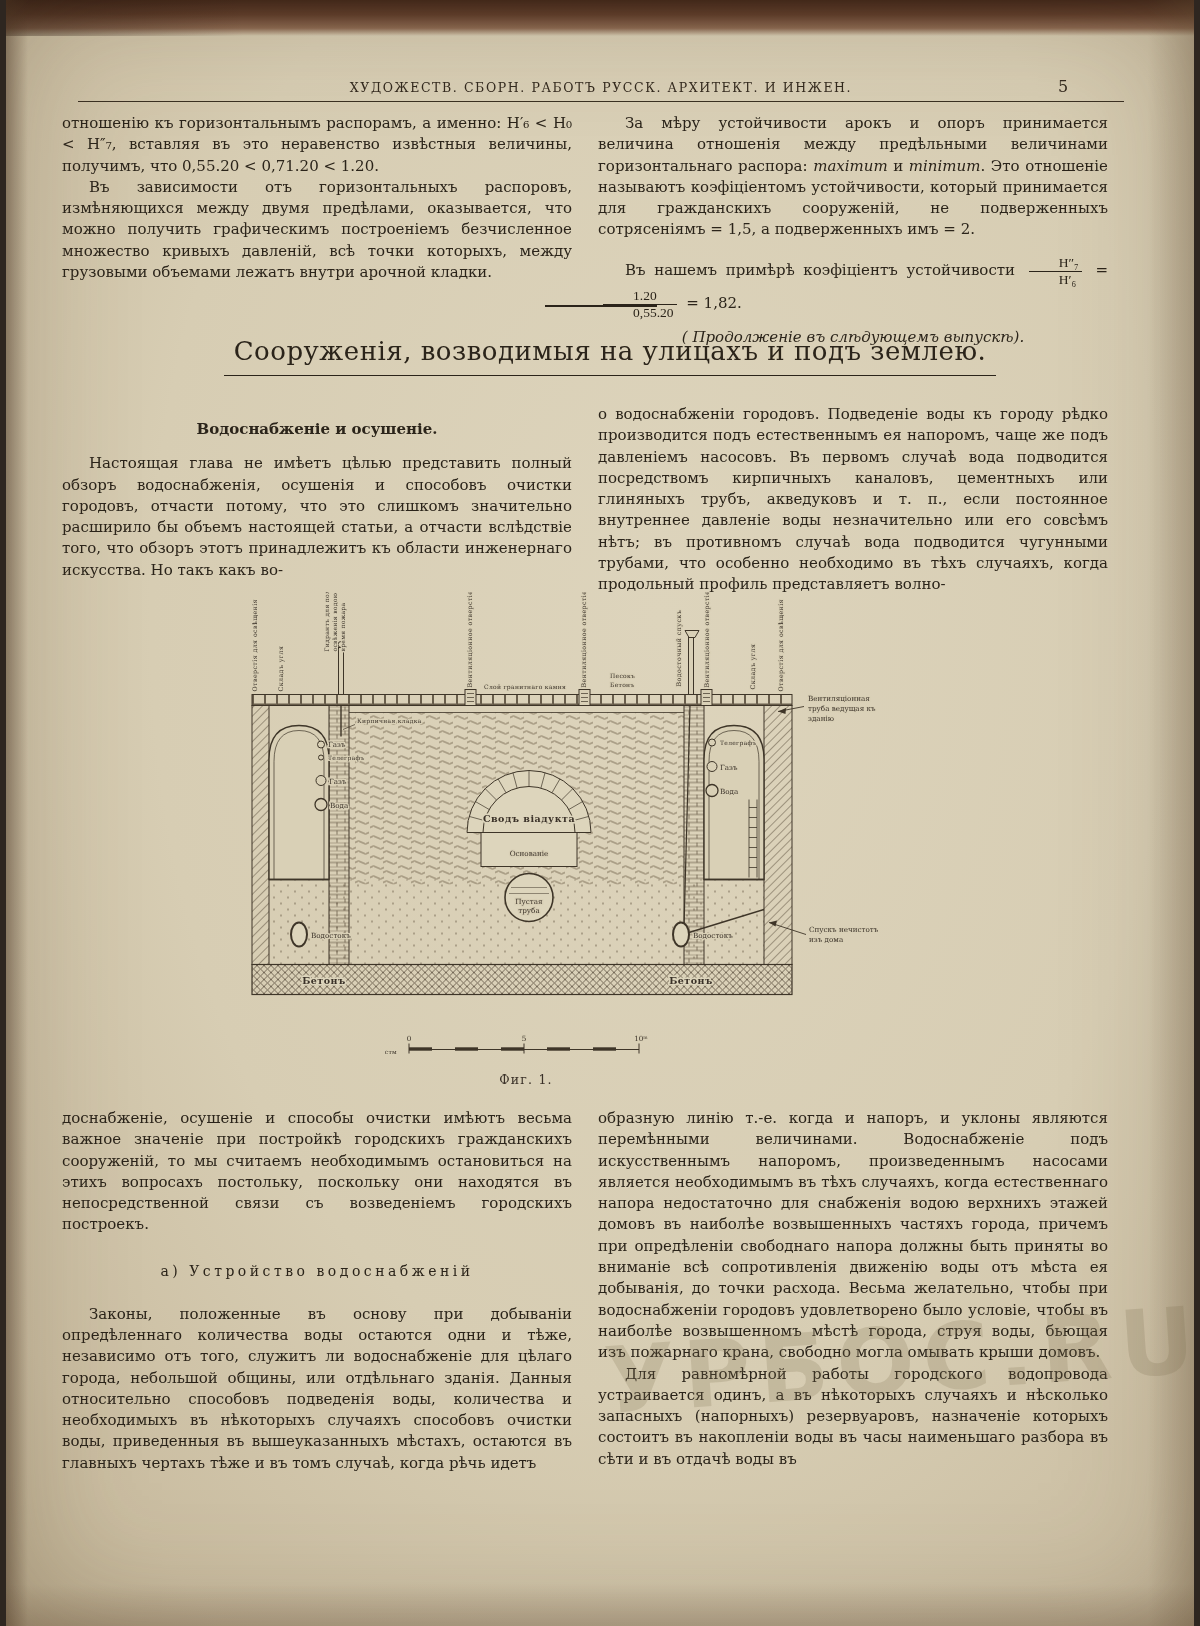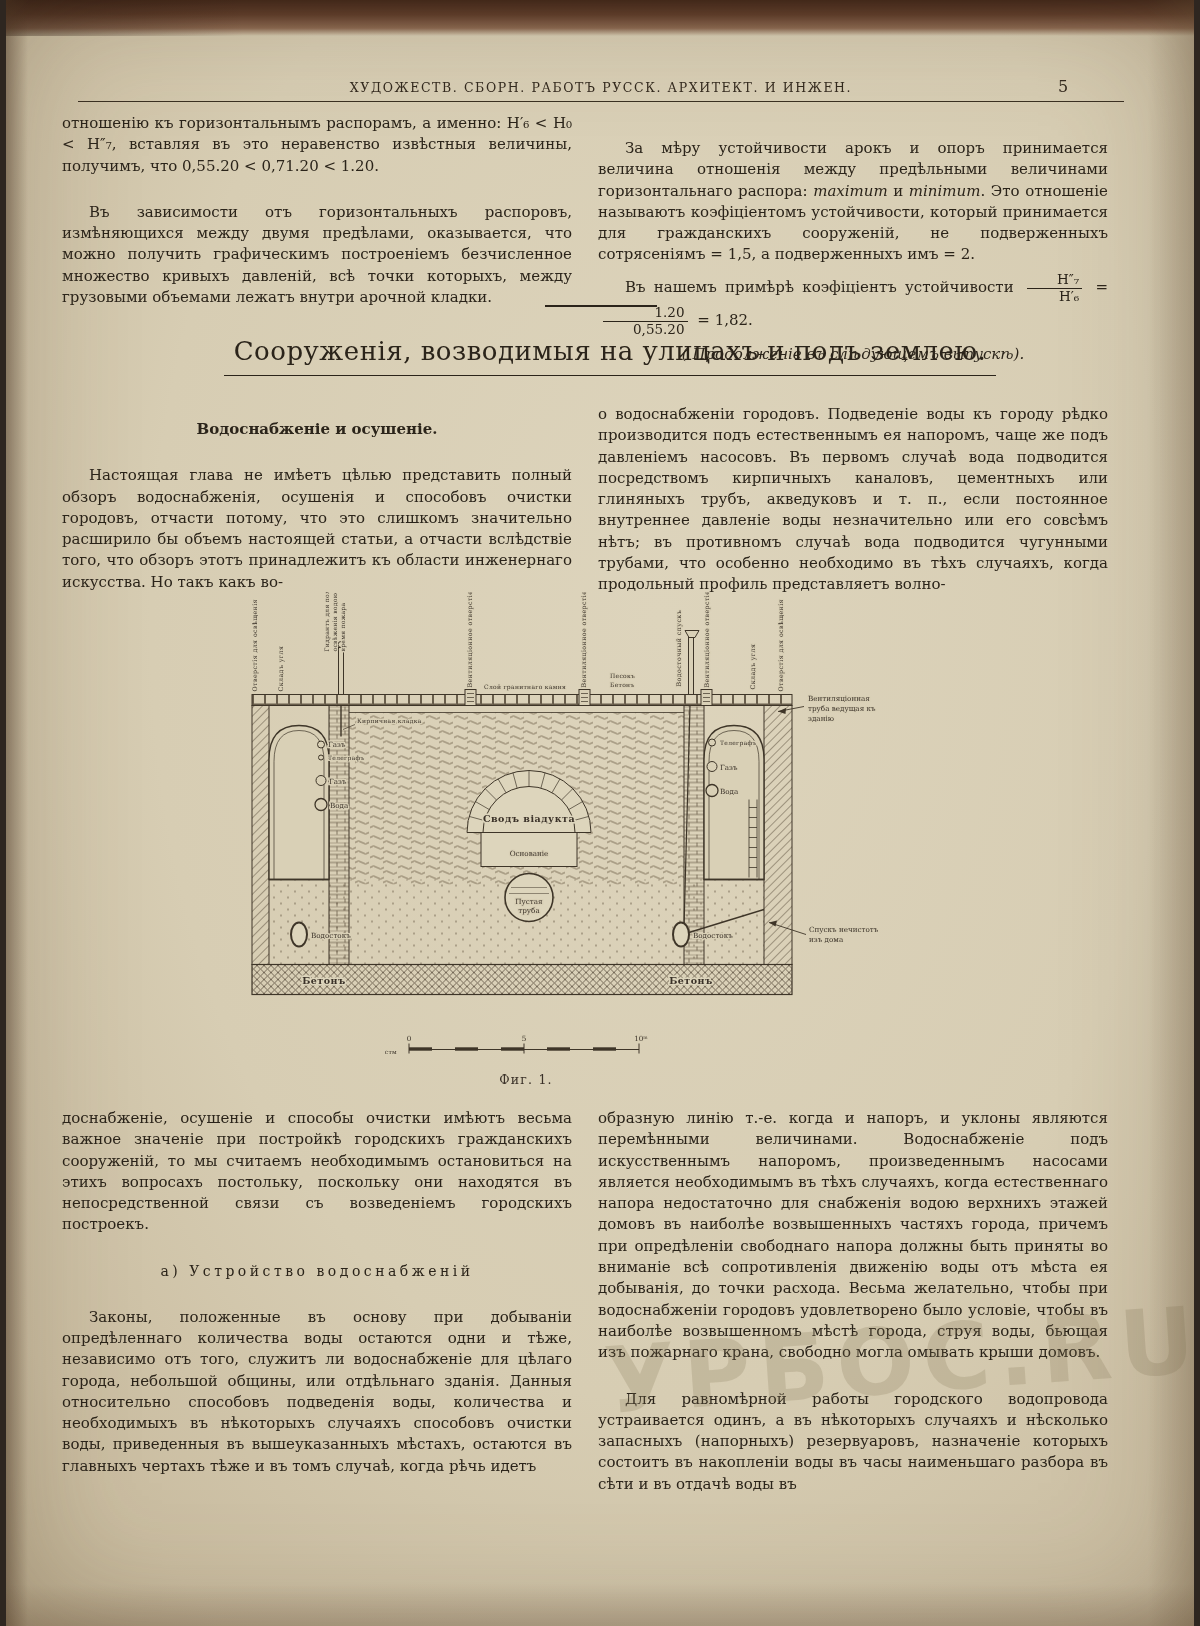--- a/index.html
+++ b/index.html
@@ -20,27 +20,27 @@
   .vignette{position:absolute;inset:0;box-shadow:inset 0 0 130px rgba(90,70,45,.30);pointer-events:none;}
 
   .header{position:absolute;top:80px;left:72px;width:1046px;text-align:center;
     font-size:12.5px;letter-spacing:1.6px;color:#332a1e;}
   .pagenum{position:absolute;top:77px;left:1052px;font-size:16px;color:#332a1e;}
   .rule{position:absolute;top:101px;left:72px;width:1046px;height:1.4px;background:#3a3022;}
 
   .cols{position:absolute;left:56px;width:1046px;display:flex;gap:26px;}
   .col{width:510px;text-align:justify;font-size:15px;line-height:1.42;}
   p{margin:0;}
-  .indent{text-indent:27px;margin-top:25px;}
+  .indent{text-indent:27px;}
   .it{font-style:italic;}
 
   .top-cols{top:113px;}
-  .formula{margin-top:6px;}
-  .frac{display:inline-flex;flex-direction:column;text-align:right;vertical-align:middle;
-    font-size:13.5px;line-height:1.18;margin:0 5px;}
+  .formula{margin-top:14px;}
+  .frac{display:inline-flex;flex-direction:column;text-align:left;vertical-align:middle;
+    font-size:13.5px;line-height:1.18;margin:0 5px;font-family:Liberation Serif, serif;}
   .frac .num{border-bottom:1.2px solid #2b241a;padding:0 3px;}
   .frac .den{padding:0 3px;}
   .continuation{text-align:center;margin-top:7px;}
 
   .divider{position:absolute;top:305px;left:539px;width:112px;height:1.6px;background:#2b241a;}
 
   .title{position:absolute;top:336px;left:4px;width:1200px;text-align:center;font-size:26px;letter-spacing:.5px;}
   .title span{display:inline-block;border-bottom:1.6px solid #2b241a;padding:0 10px 9px;}
 
   .section-cols{top:404px;}

